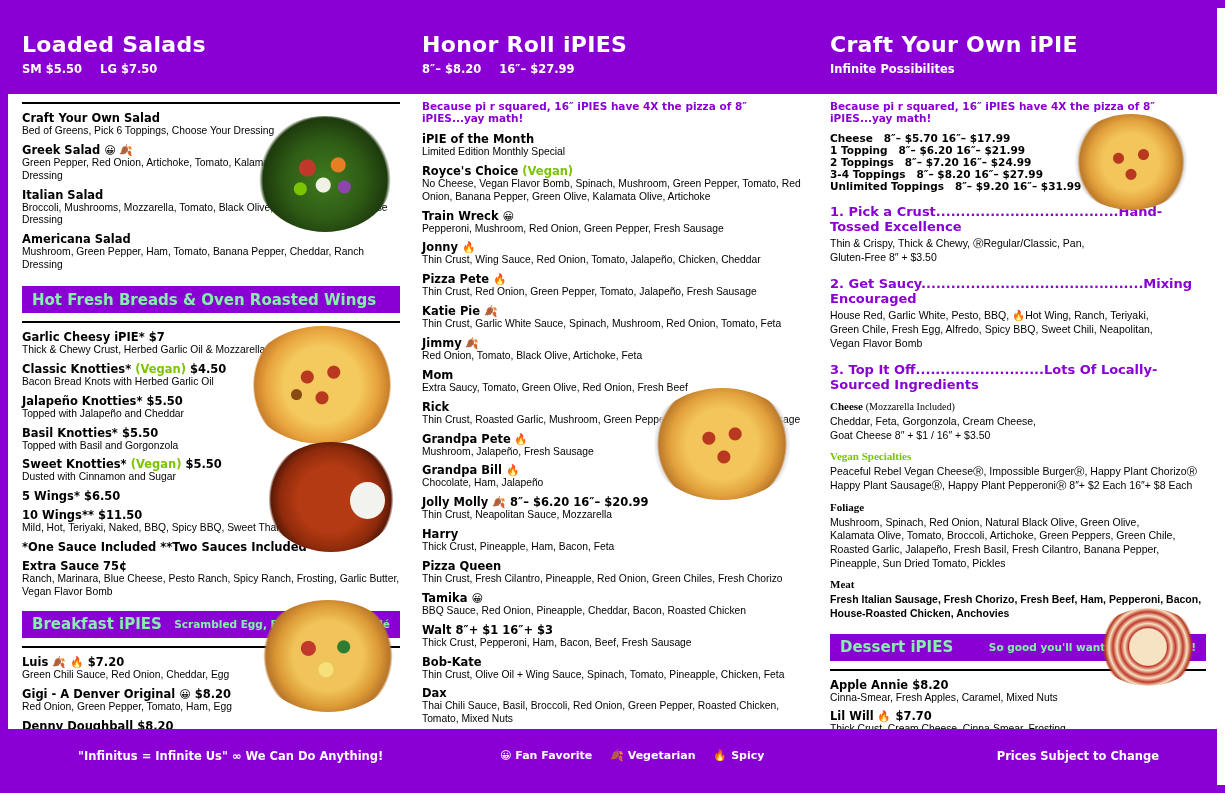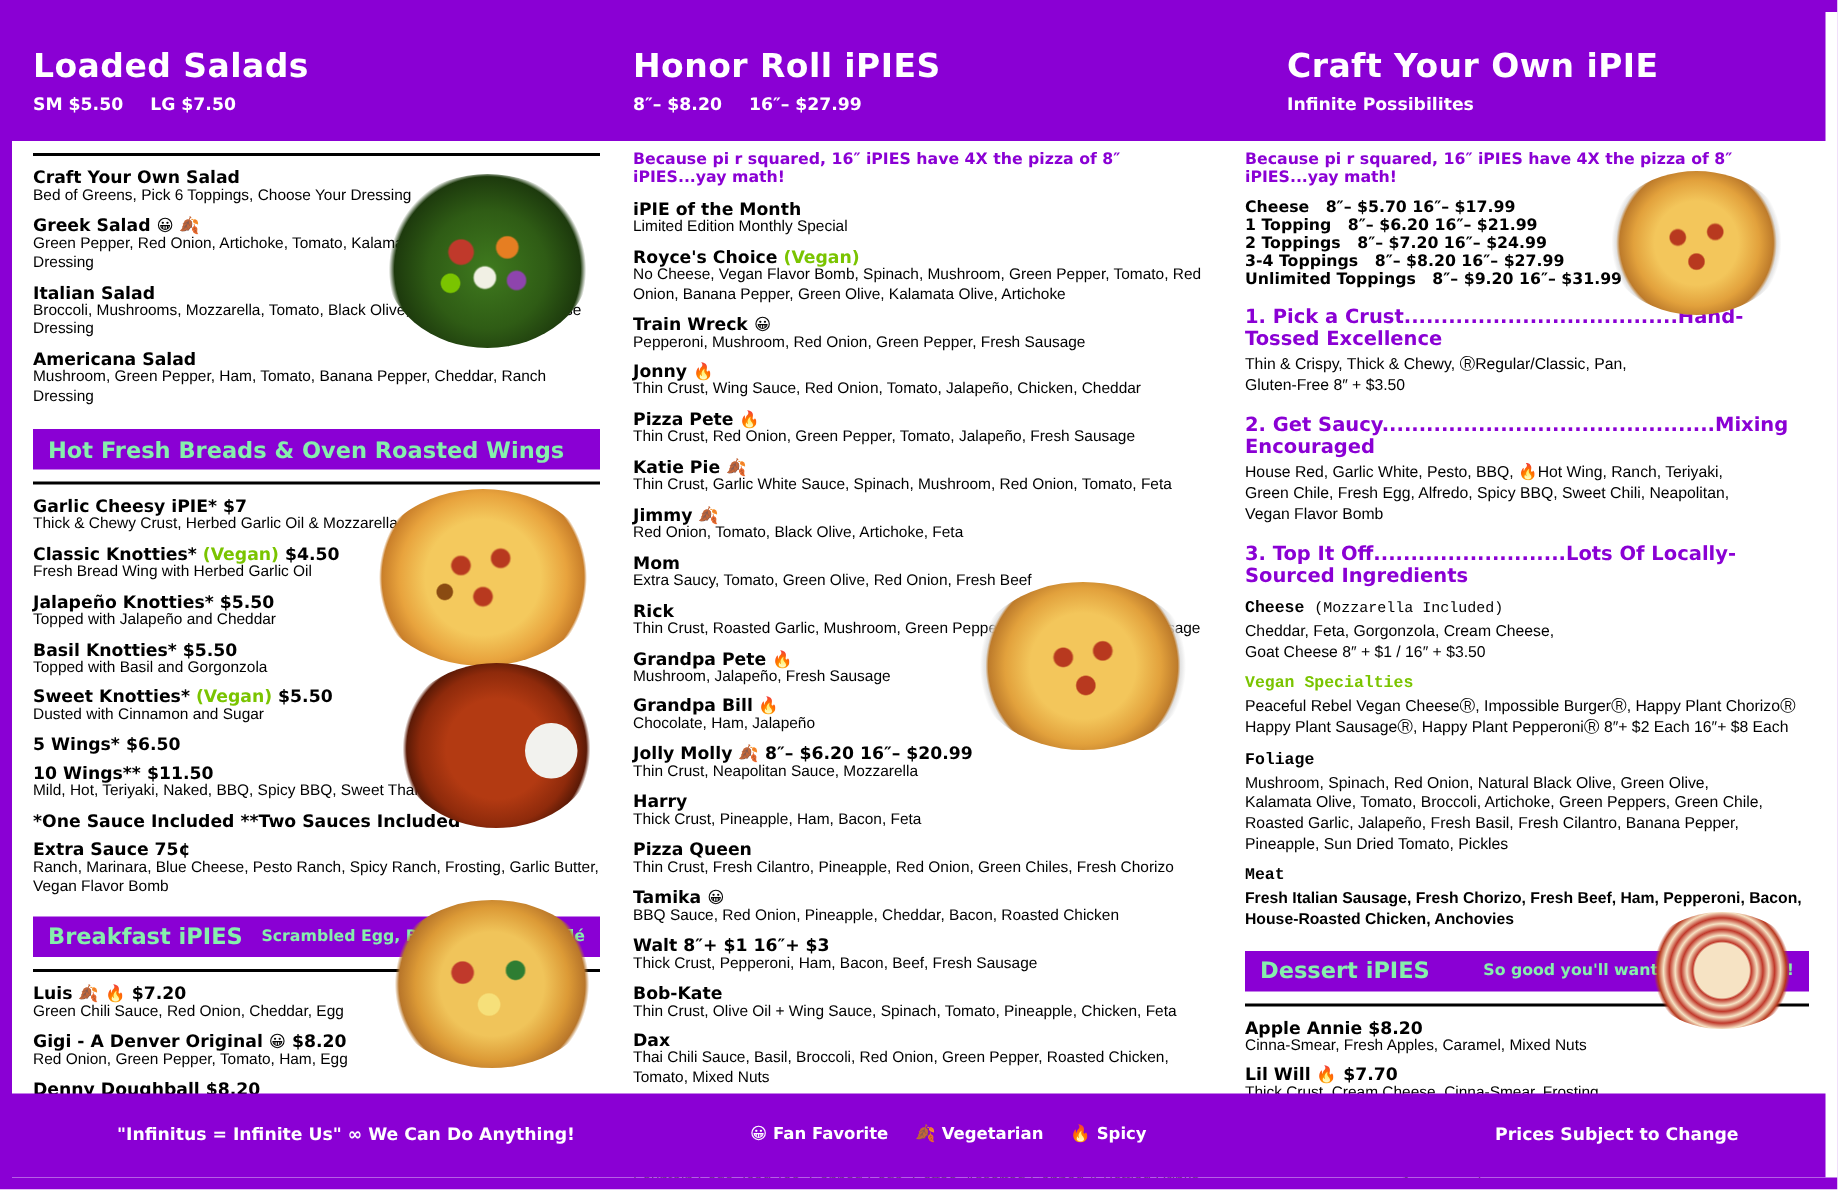--- a/index.html
+++ b/index.html
@@ -78,21 +78,21 @@
   .tag-veg { color:#7ac400; }
 
   .sizes { font-size:10.5px; font-weight:bold; font-family:"DejaVu Sans", sans-serif; }
 
   
   .step {
     color:#8a00d4; font-weight:bold; font-size:13px;
     font-family:"DejaVu Sans", sans-serif; margin-top:12px;
   }
   .substep { font-size:10.5px; line-height:1.3; margin-top:3px; }
-  .grpname { font-weight:bold; font-size:11px; font-family:Liberation Mono, monospace; margin-top:8px;}
+  .grpname { font-weight:bold; font-size:11px; font-family:Liberation Serif, serif; margin-top:8px;}
   .grpname.green { color:#7ac400; }
 
   
   .footer-band {
     position:absolute; left:0; bottom:0; width:1209px; height:56px;
     background:#8a00d4; color:#fff;
   }
   .footer-band .fl {
     position:absolute; left:70px; top:20px; font-size:11.5px; font-weight:bold;
     font-family:"DejaVu Sans", sans-serif;
@@ -200,21 +200,21 @@
     <div class="sub">
       <span>SM  $5.50</span><span class="gap"></span><span>LG  $7.50</span>
     </div>
   </div>
   <div class="hdr" style="left:414px; top:24px;">
     <div class="title">Honor Roll iPIES</div>
     <div class="sub">
       <span>8″– $8.20</span><span class="gap"></span><span>16″– $27.99</span>
     </div>
   </div>
-  <div class="hdr" style="left:822px; top:24px;margin-left:28px;">
+  <div class="hdr" style="left:822px; top:24px;">
     <div class="title">Craft Your Own iPIE</div>
     <div class="sub">Infinite Possibilites</div>
   </div>
 
   <div class="col col1">
 
     <div class="rule"></div>
 
     <div class="item">
       <div class="iname">Craft Your Own Salad</div>
@@ -248,21 +248,21 @@
         <span>$7</span>
       </div>
       <div class="idesc">Thick &amp; Chewy Crust, Herbed Garlic Oil &amp; Mozzarella</div>
     </div>
     <div class="item">
       <div class="iname">
         <span>Classic Knotties*</span>
         <span class="veg">(Vegan)</span>
         <span>$4.50</span>
       </div>
-      <div class="idesc">Fresh Bread Wing with Herbed Garlic Oil</div>
+      <div class="idesc">Bacon Bread Knots with Herbed Garlic Oil</div>
     </div>
     <div class="item">
       <div class="iname">
         <span>Jalapeño Knotties*</span>
         <span>$5.50</span>
       </div>
       <div class="idesc">Topped with Jalapeño and Cheddar</div>
     </div>
     <div class="item">
       <div class="iname">

